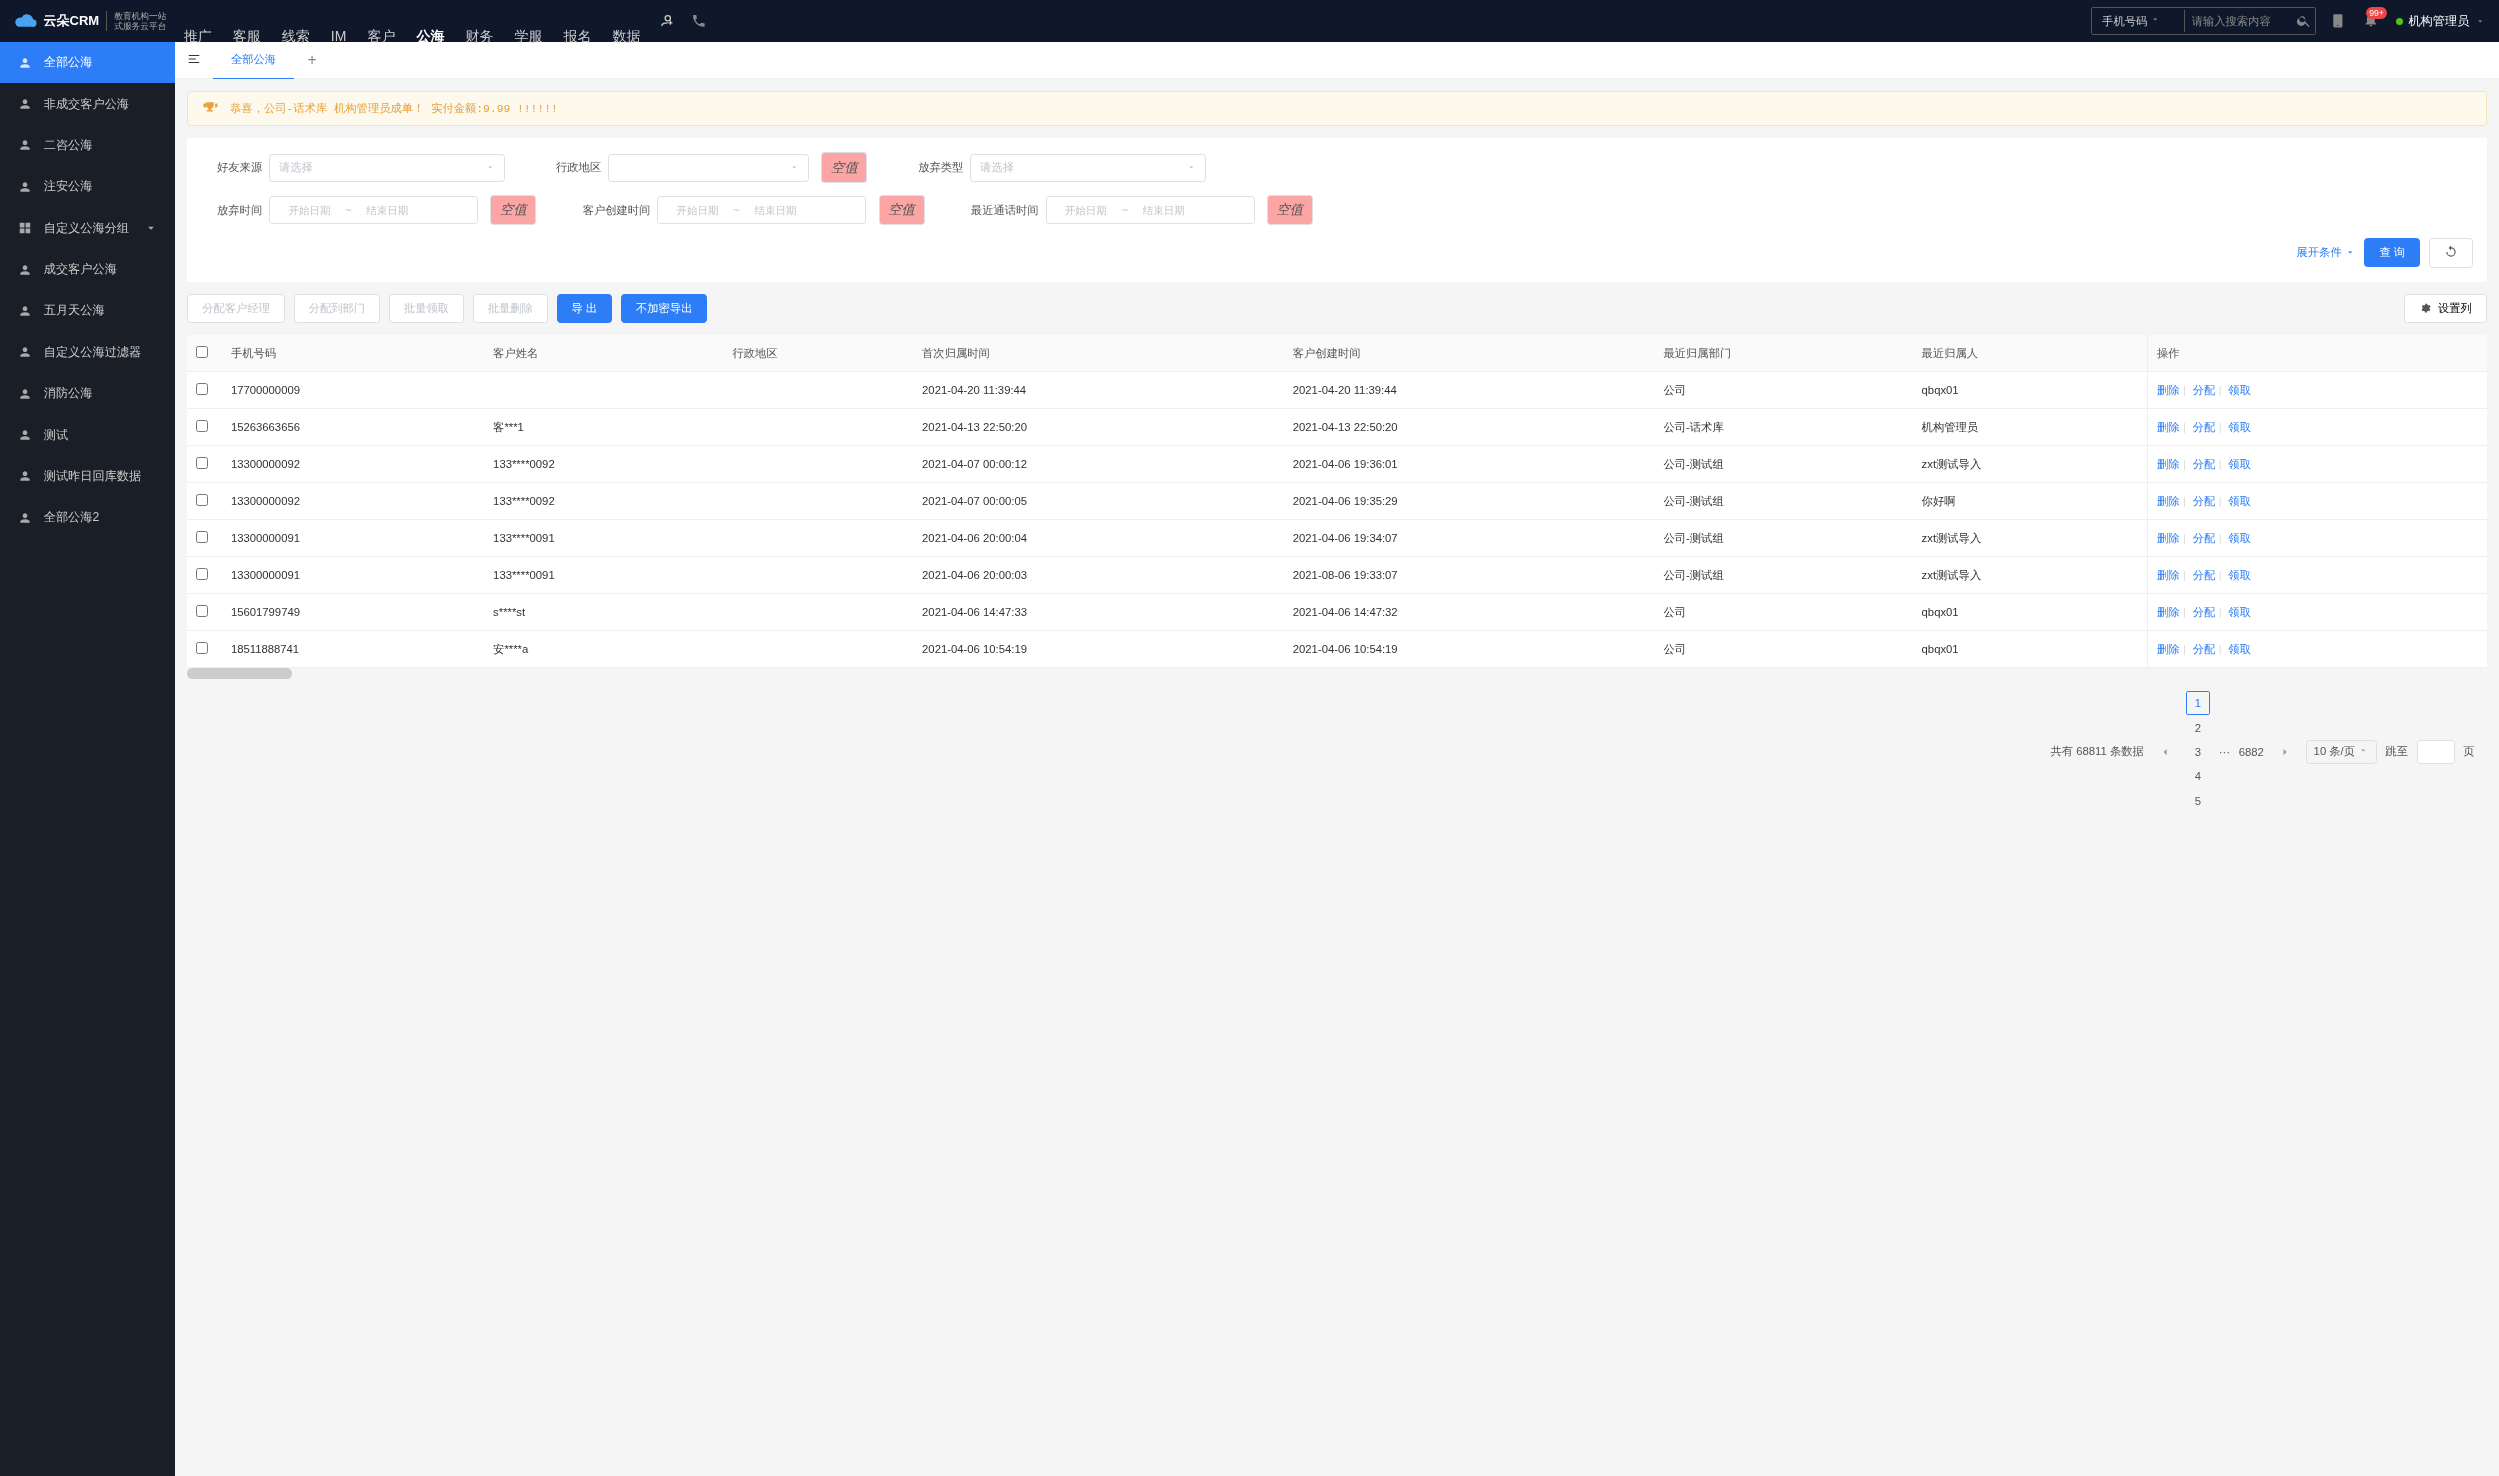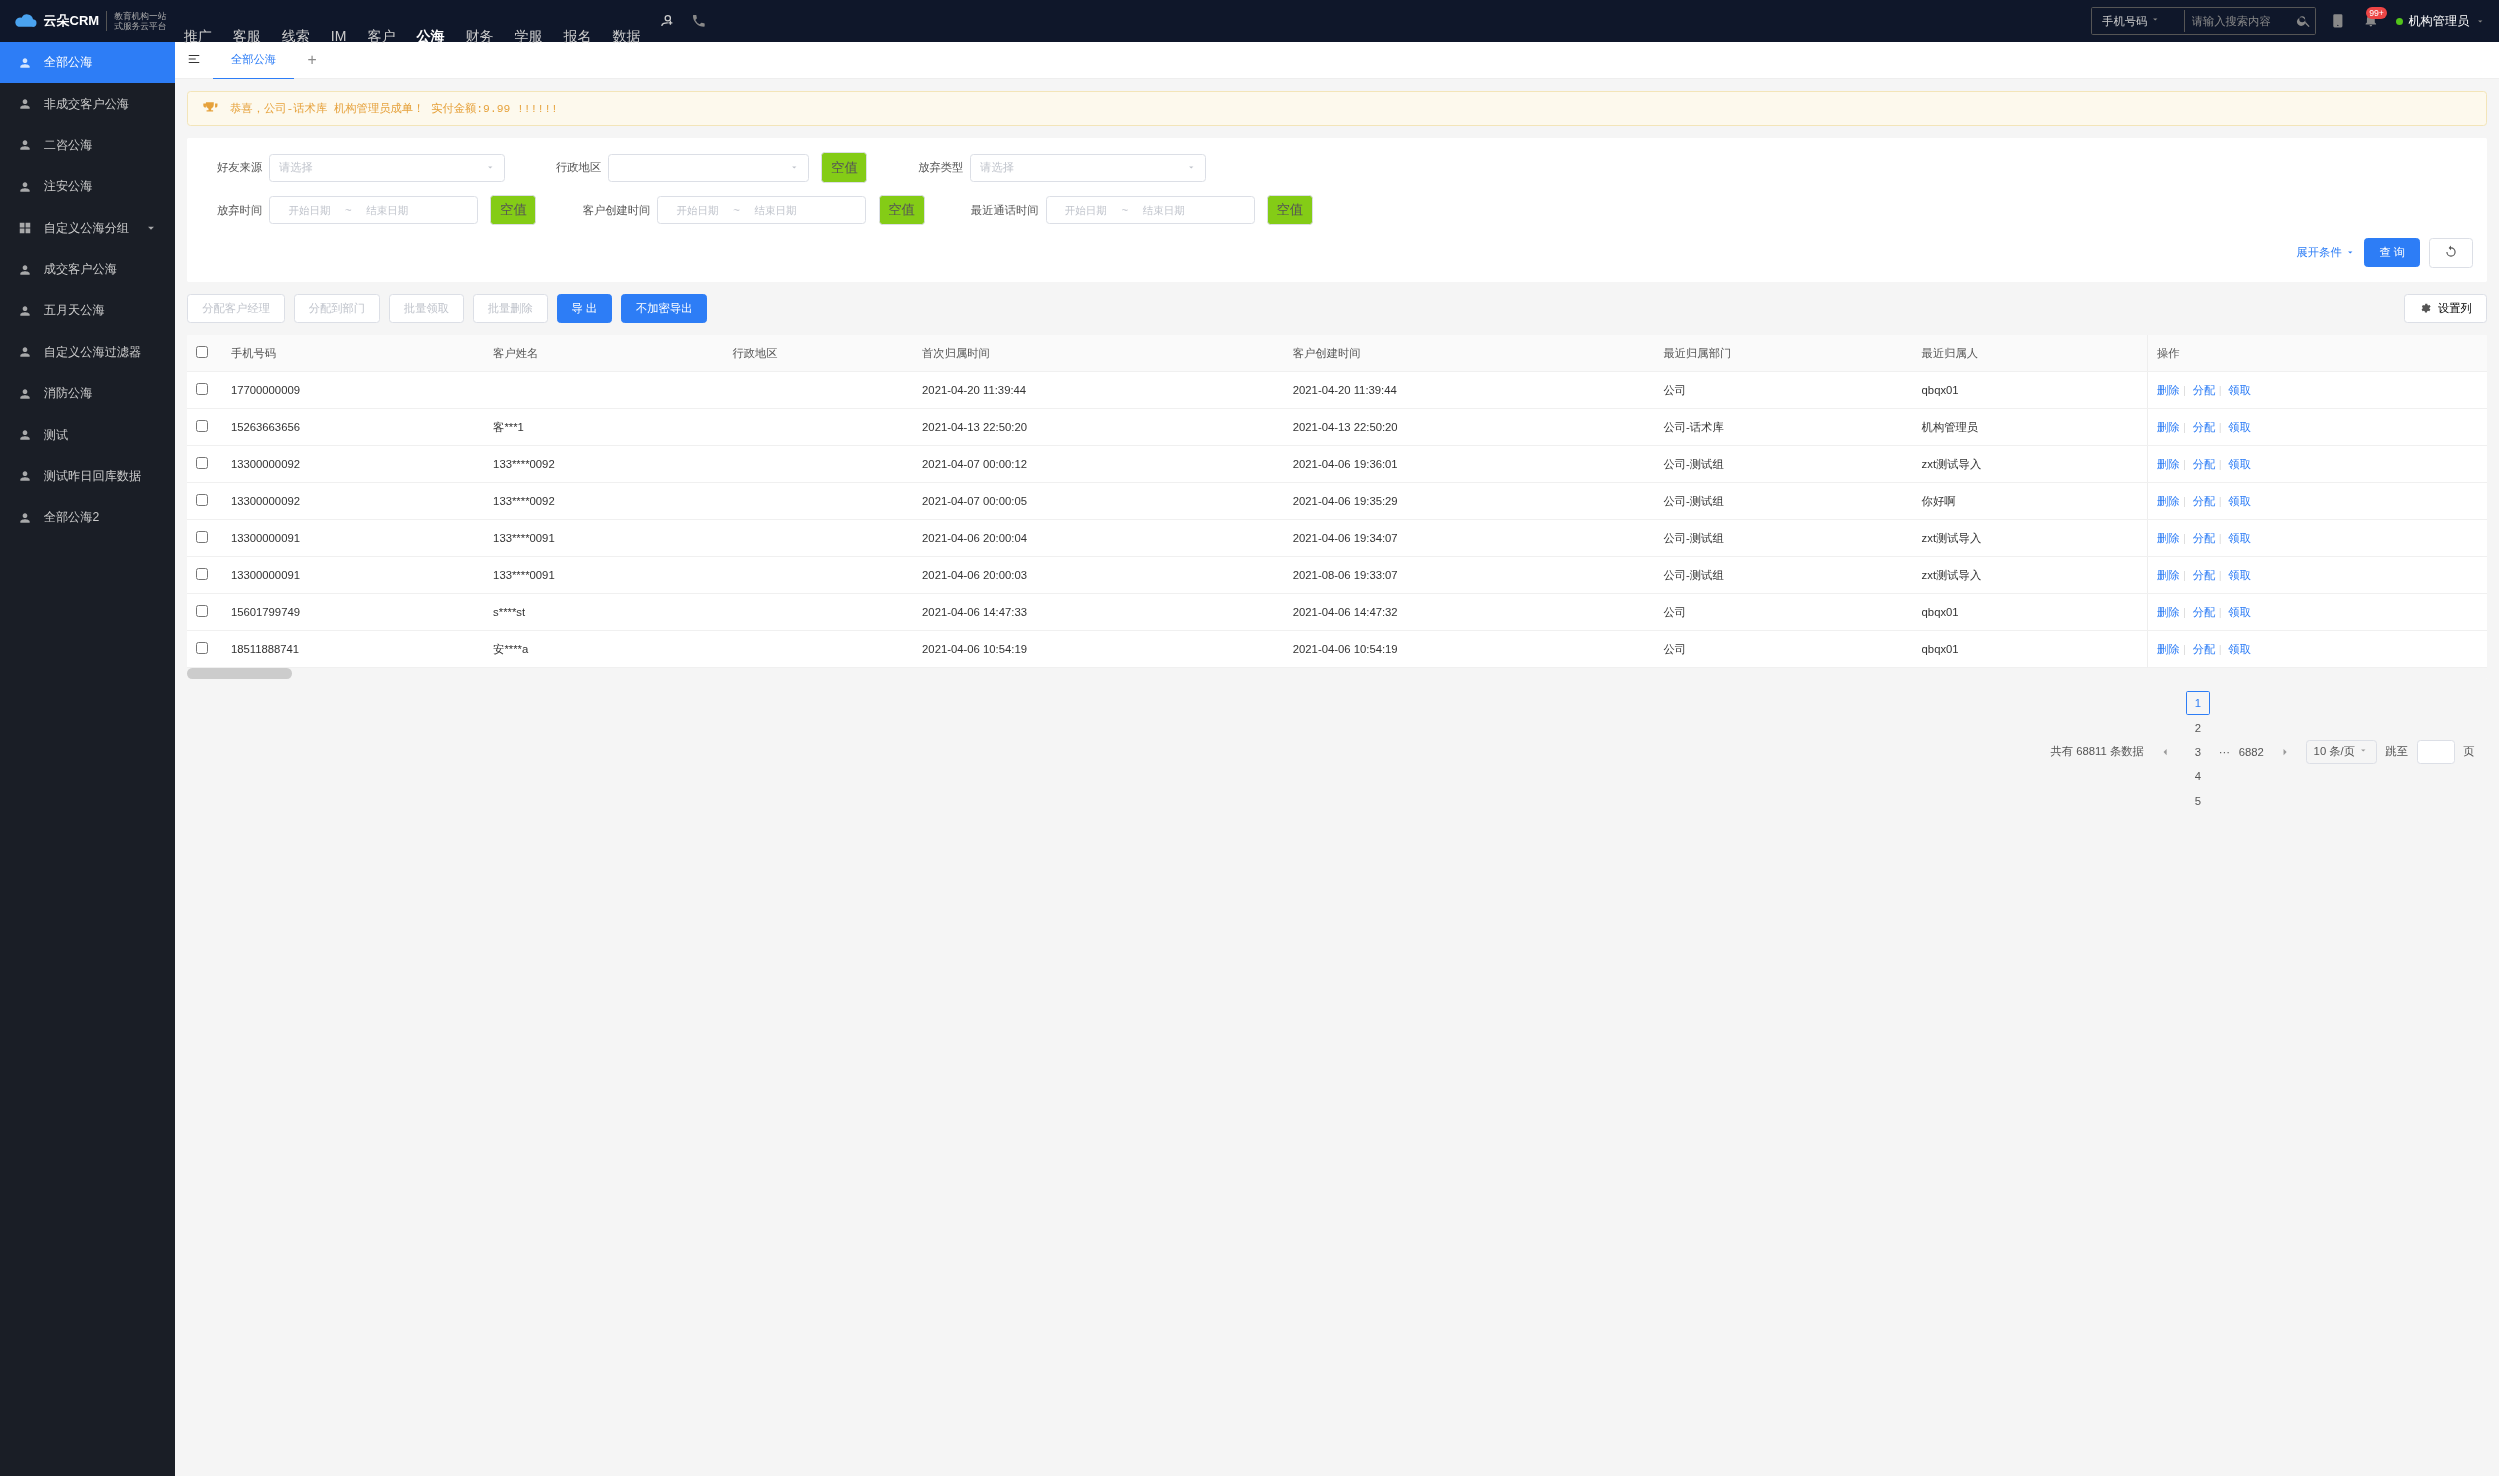--- a/index.html
+++ b/index.html
@@ -49,21 +49,21 @@
 .banner-text { color: #e6a23c; font-size: 11.3px; font-family: Liberation Mono, monospace; }
 
 .filters { background: #fff; padding: 14px; border-radius: 1.7px; }
 .filter-row { display: flex; gap: 35px; margin-bottom: 12.2px; }
 .filter-item { display: flex; align-items: center; gap: 7px; }
 .filter-label { font-size: 11.3px; color: #555; min-width: 61px; text-align: right; }
 .filter-select { width: 236px; height: 28px; border: 0.9px solid #dcdfe6; border-radius: 3.5px; padding: 0 8.7px; color: #c0c4cc; display: flex; align-items: center; justify-content: space-between; cursor: pointer; }
 .filter-date { width: 209px; height: 28px; border: 0.9px solid #dcdfe6; border-radius: 3.5px; display: flex; align-items: center; padding: 0 8.7px; color: #c0c4cc; gap: 5.2px; }
 .filter-date input { border: none; width: 61px; font-size: 10.5px; text-align: center; }
 .filter-date input::placeholder { color: #c0c4cc; }
-.null-btn { border: 0.9px solid #dcdfe6; border-radius: 3.5px; padding: 5.2px 8.7px; cursor: pointer; background: #84cc16; color: #555; margin-left: 5.2px; }
+.null-btn { border: 0.9px solid #dcdfe6; border-radius: 3.5px; padding: 5.2px 8.7px; cursor: pointer; background: #fca5a5; color: #555; margin-left: 5.2px; font-style: italic; }
 .filter-actions { display: flex; justify-content: flex-end; gap: 8.7px; align-items: center; }
 .link-btn { color: #2d7df6; cursor: pointer; display: flex; align-items: center; gap: 3.5px; }
 .btn { padding: 6.1px 14px; border-radius: 3.5px; cursor: pointer; border: 0.9px solid #dcdfe6; background: #fff; font-size: 11.3px; }
 .btn-primary { background: #2d7df6; color: #fff; border-color: #2d7df6; }
 .btn-disabled { color: #c0c4cc; cursor: not-allowed; }
 .refresh-icon { width: 14px; height: 14px; }
 
 .toolbar { display: flex; gap: 8.7px; margin: 12.2px 0; align-items: center; }
 .toolbar-spacer { flex: 1; }
 

